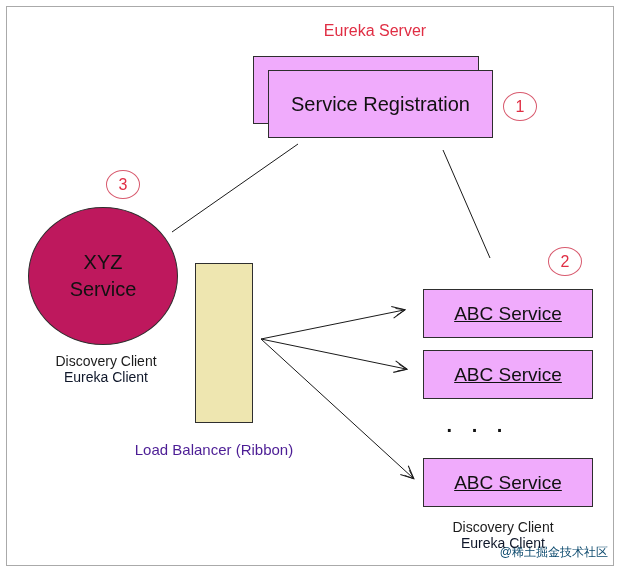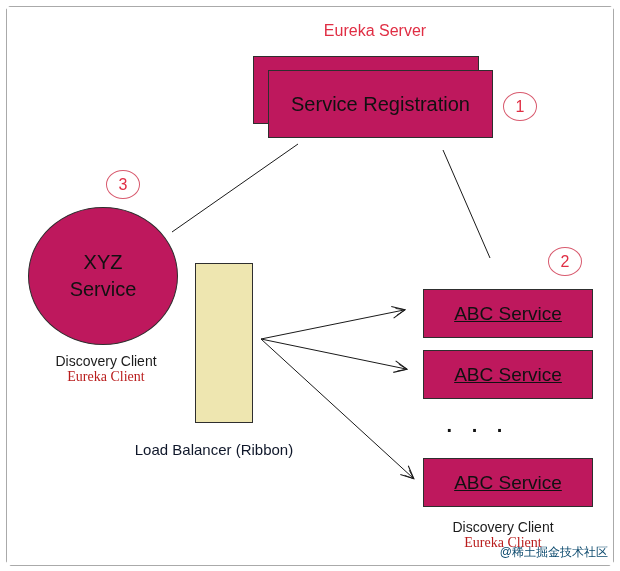--- a/index.html
+++ b/index.html
@@ -1,48 +1,48 @@
 <!DOCTYPE html>
 <html><head>
 <meta charset="utf-8">
 <style>
   html,body{margin:0;padding:0;background:#fff;}
   body{font-family:"Liberation Sans", sans-serif;}
-  #stage{position:relative;width:620px;height:571px;background:#fff;overflow:hidden;border-radius:26px;}
+  #stage{position:relative;width:620px;height:571px;background:#fff;overflow:hidden;}
   #frame{position:absolute;left:6px;top:6px;width:606px;height:558px;border:1px solid #aaaaaa;}
   .abs{position:absolute;}
   .ctr{display:flex;align-items:center;justify-content:center;text-align:center;}
 
   .title{left:300px;top:20px;width:150px;height:22px;color:#e02e44;font-size:16px;}
-  .node-box{background:#be185d;border:1.5px solid #2e2e2e;box-sizing:border-box;}
+  .node-box{background:#f0abfc;border:1.5px solid #2e2e2e;box-sizing:border-box;}
   .back-box{left:253px;top:56px;width:226px;height:68px;}
   .front-box{left:268px;top:70px;width:225px;height:68px;font-size:20px;color:#111;}
 
   .badge{width:34px;height:29px;border:1.1px solid #d85a6e;border-radius:50%;
          color:#e02e44;font-size:16px;box-sizing:border-box;background:transparent;}
   .badge1{left:503px;top:92px;}
   .badge2{left:548px;top:247px;}
   .badge3{left:106px;top:170px;}
 
   .xyz-circle{left:28px;top:207px;width:150px;height:138px;border-radius:50%;
               background:#be185d;border:1.5px solid #2e2e2e;box-sizing:border-box;
               flex-direction:column;font-size:20px;color:#111;line-height:27px;}
 
   .lb-rect{left:195px;top:263px;width:58px;height:160px;background:#eee6b0;
            border:1.3px solid #2e2e2e;box-sizing:border-box;}
-  .lb-label{left:114px;top:440px;width:200px;height:18px;color:#0f172a;font-size:15px;}
+  .lb-label{left:114px;top:440px;width:200px;height:18px;color:#4c1d95;font-size:15px;}
 
   .abc-box{left:423px;width:170px;height:49px;font-size:19px;color:#111;text-decoration:underline;}
   .abc1{top:289px;} .abc2{top:350px;} .abc3{top:458px;}
   .dots{left:408px;top:413px;width:140px;height:24px;font-size:20px;font-weight:bold;
         letter-spacing:7px;color:#111;}
 
   .caption{font-size:14px;height:16px;}
   .cap-black{color:#1b1b1b;}
-  .cap-red{color:#b91c1c;font-family:Liberation Serif, serif;}
+  .cap-red{color:#0f172a;}
   .cap-l1{left:26px;top:353px;width:160px;}
   .cap-l2{left:26px;top:369px;width:160px;}
   .cap-r1{left:418px;top:519px;width:170px;z-index:3;}
   .cap-r2{left:418px;top:535px;width:170px;z-index:3;}
 
   .watermark{left:458px;top:544px;width:150px;height:16px;color:#0c4a6e;font-size:12px;
              text-align:right;z-index:2;}
 
   #edges{position:absolute;left:0;top:0;width:620px;height:571px;pointer-events:none;}
 </style>

